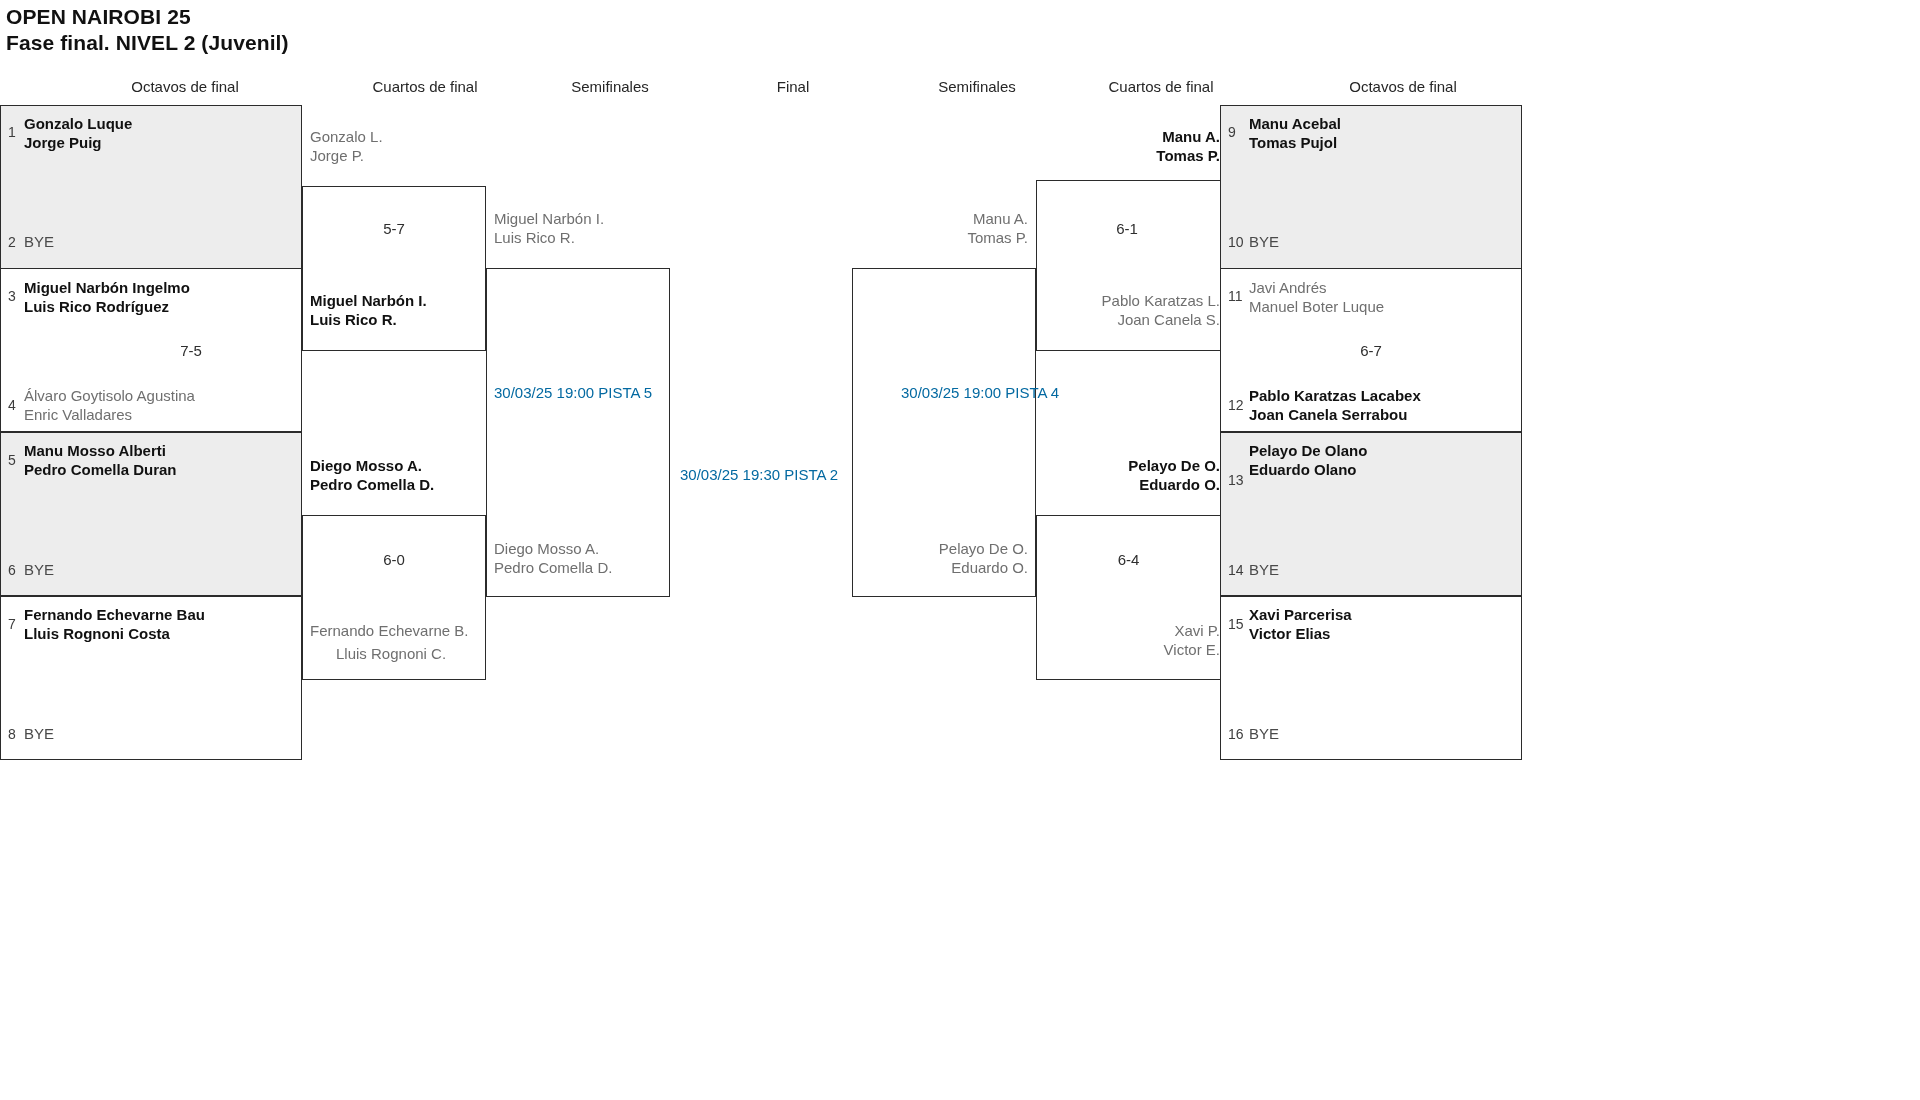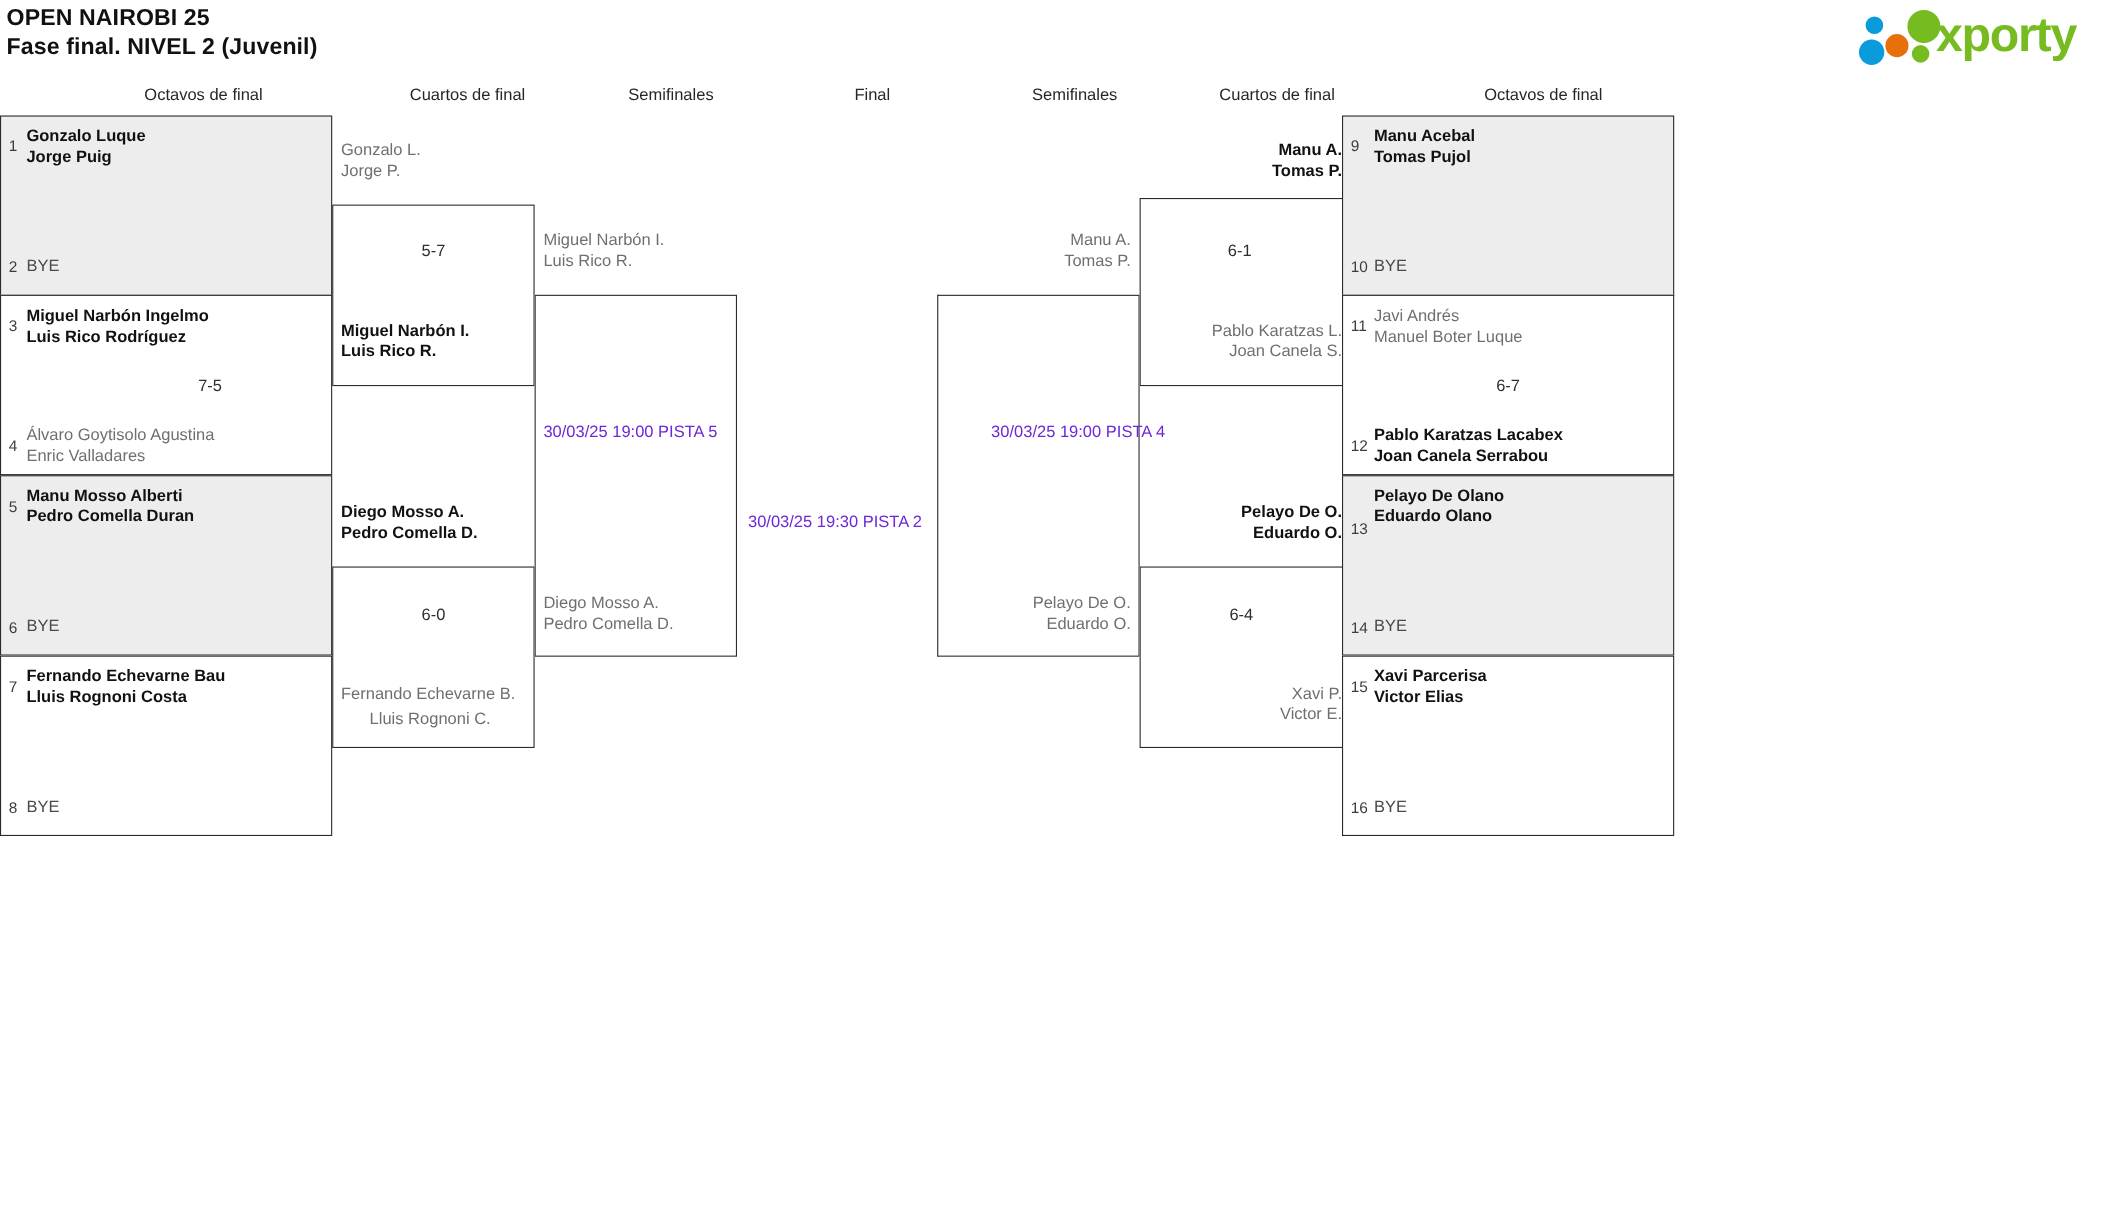--- a/index.html
+++ b/index.html
@@ -65,40 +65,32 @@
   .names.win { font-weight: bold; color: #111; }
   .names.lose { font-weight: normal; color: #6f6f6f; }
   .names.bye { font-weight: normal; color: #4a4a4a; font-size: 15px; }
   .names.r { text-align: right; }
 
   .score {
     position: absolute; font-size: 15px; color: #2e2e2e;
     white-space: nowrap; text-align: center;
   }
   .sched {
-    position: absolute; font-size: 15px; color: #6d28d9;
+    position: absolute; font-size: 15px; color: #0369a1;
     white-space: nowrap;
   }
 </style>
 </head>
 <body>
 
 <div id="root">
 
   <div class="hdr-title">OPEN NAIROBI 25</div>
   <div class="hdr-sub">Fase final. NIVEL 2 (Juvenil)</div>
 
-  <div class="logo">
-    <span class="dot d1"></span>
-    <span class="dot d2"></span>
-    <span class="dot d3"></span>
-    <span class="dot d4"></span>
-    <span class="dot d5"></span>
-    <span class="word">xporty</span>
-  </div>
 
   <div class="round-hdr" style="left:  60px; width:250px;">Octavos de final</div>
   <div class="round-hdr" style="left: 300px; width:250px;">Cuartos de final</div>
   <div class="round-hdr" style="left: 485px; width:250px;">Semifinales</div>
   <div class="round-hdr" style="left: 668px; width:250px;">Final</div>
   <div class="round-hdr" style="left: 852px; width:250px;">Semifinales</div>
   <div class="round-hdr" style="left:1036px; width:250px;">Cuartos de final</div>
   <div class="round-hdr" style="left:1278px; width:250px;">Octavos de final</div>
 
   <div class="box gray" style="left:0px;   top:105px; width:302px; height:164px;"></div>

